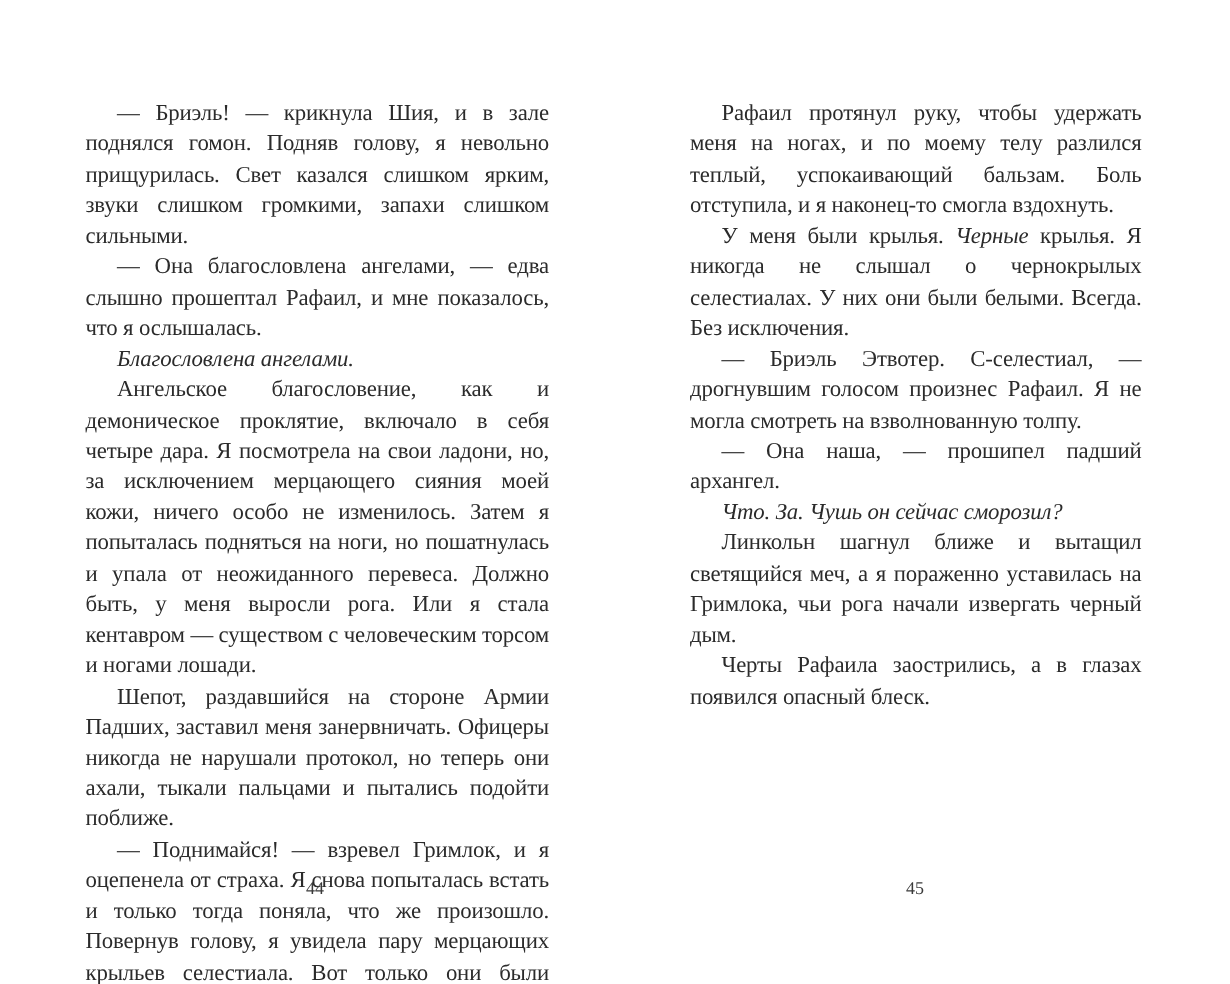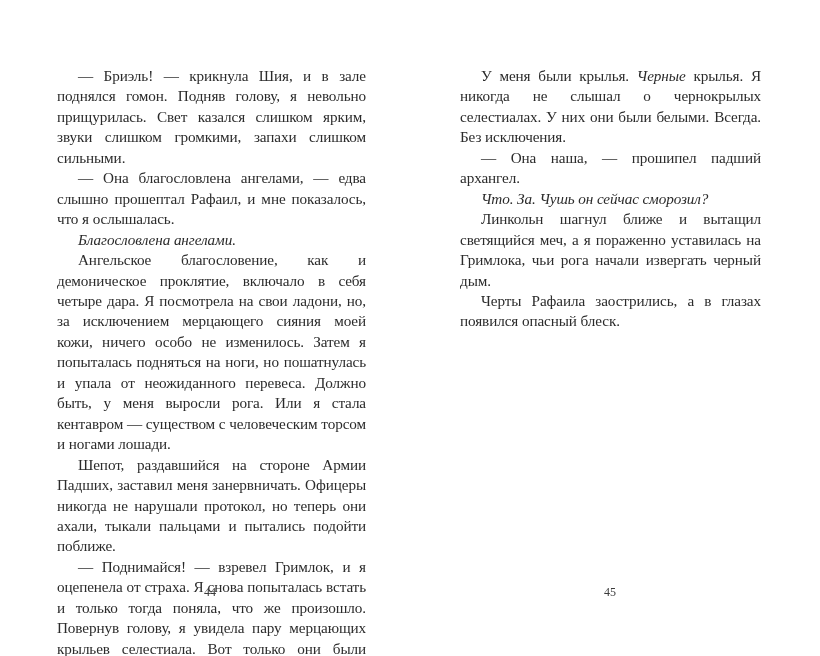--- a/index.html
+++ b/index.html
@@ -51,21 +51,23 @@
       <p class="it">Благословлена ангелами.</p>
       <p>Ангельское благословение, как и демоническое проклятие, включало в себя четыре дара. Я посмотрела на свои ладони, но, за исключением мерцающего сияния моей кожи, ничего особо не изменилось. Затем я попыталась подняться на ноги, но пошатнулась и упала от неожиданного перевеса. Должно быть, у меня выросли рога. Или я стала кентавром — существом с человеческим торсом и ногами лошади.</p>
       <p>Шепот, раздавшийся на стороне Армии Падших, заставил меня занервничать. Офицеры никогда не нарушали протокол, но теперь они ахали, тыкали пальцами и пытались подойти поближе.</p>
       <p>— Поднимайся! — взревел Гримлок, и я оцепенела от страха. Я снова попыталась встать и только тогда поняла, что же произошло. Повернув голову, я увидела пару мерцающих крыльев селестиала. Вот только они были черными как смоль.</p>
     </div>
     <div class="folio">44</div>
   </div>
 
   <div class="page right">
     <div class="col">
+      <p>Рафаил протянул руку, чтобы удержать меня на ногах, и по моему телу разлился теплый, успокаивающий бальзам. Боль отступила, и я наконец-то смогла вздохнуть.</p>
       <p><span>У меня были крылья. </span><em>Черные</em><span> крылья. Я никогда не слышал о чернокрылых селестиалах. У них они были белыми. Всегда. Без исключения.</span></p>
+      <p>— Бриэль Этвотер. С-селестиал, — дрогнувшим голосом произнес Рафаил. Я не могла смотреть на взволнованную толпу.</p>
       <p>— Она наша, — прошипел падший архангел.</p>
       <p class="it">Что. За. Чушь он сейчас сморозил?</p>
       <p>Линкольн шагнул ближе и вытащил светящийся меч, а я пораженно уставилась на Гримлока, чьи рога начали извергать черный дым.</p>
       <p>Черты Рафаила заострились, а в глазах появился опасный блеск.</p>
     </div>
     <div class="folio">45</div>
   </div>
 </div>
 
 </body></html>

